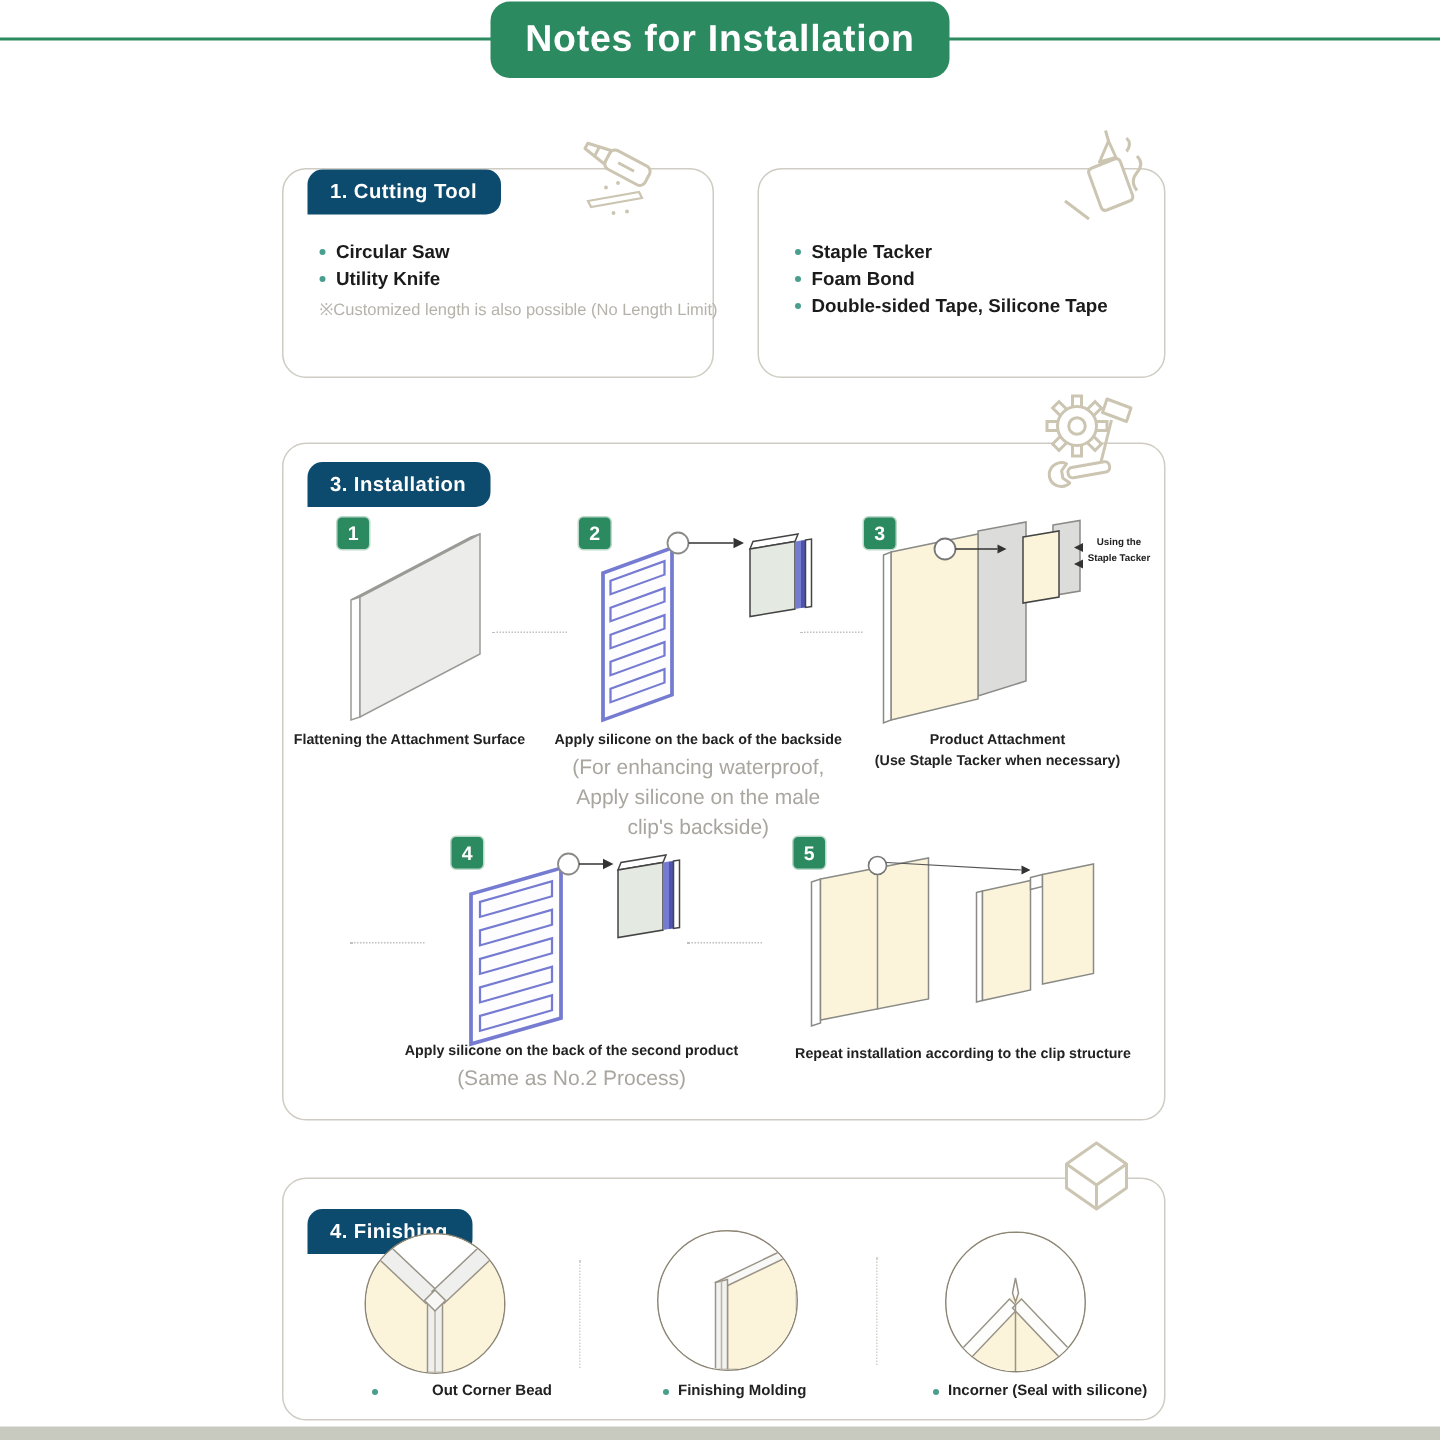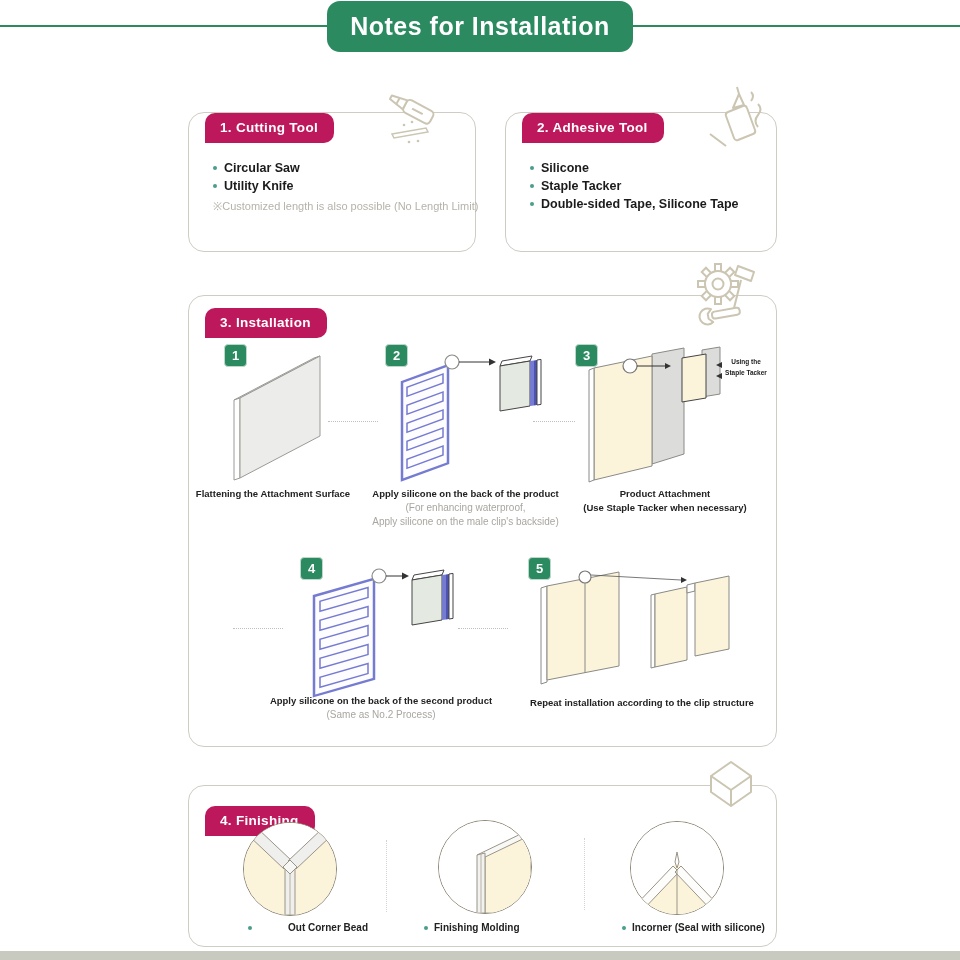--- a/index.html
+++ b/index.html
@@ -14,37 +14,37 @@
     background:#2c8a60; border-radius:13px; display:flex; align-items:center; justify-content:center;
     color:#fff; font-size:25px; font-weight:bold; letter-spacing:.5px;
   }
   
   .box { position:absolute; background:#fff; border:1.5px solid #cfccc3; border-radius:16px; }
   .box1 { left:188px; top:112px; width:286px; height:138px; }
   .box2 { left:505px; top:112px; width:270px; height:138px; }
   .box3 { left:188px; top:295px; width:587px; height:450px; }
   .box4 { left:188px; top:785px; width:587px; height:160px; }
   .sec-label {
-    position:absolute; background:#be185d; color:#fff; font-weight:bold; font-size:13.5px;
+    position:absolute; background:#0c4a6e; color:#fff; font-weight:bold; font-size:13.5px;
     padding:7px 16px 8px 15px; border-radius:10px 10px 10px 0; letter-spacing:.3px;
   }
   
   .tool-list { position:absolute; }
   .tool-row { display:flex; align-items:center; gap:7px; height:18px; font-size:12.5px; font-weight:bold; color:#1b1b1b; }
   .bullet { width:4px; height:4px; border-radius:50%; background:#4a9e8e; flex:0 0 auto; }
   .note { position:absolute; font-size:11px; color:#b5b2aa; }
   
   .step-badge {
     position:absolute; width:21px; height:21px; background:#2c8a60; border:1px solid #bcd9c9;
     color:#fff; font-size:13px; font-weight:bold; display:flex; align-items:center; justify-content:center;
     border-radius:4px;
   }
   .diagram { position:absolute; }
   .caption { position:absolute; font-size:9.5px; font-weight:bold; color:#222; text-align:center; line-height:1.45; }
-  .subcaption { font-size:10px; color:#a9a6a0; font-weight:normal; line-height:1.45; }
+  .subcaption { font-size:14px; color:#a9a6a0; font-weight:normal; line-height:1.45; }
   .annotation { position:absolute; font-size:6.5px; font-weight:bold; color:#222; text-align:center; line-height:1.7; }
   .dots-h { position:absolute; height:0; border-top:1.5px dotted #bfbfbf; }
   .dots-v { position:absolute; width:0; border-left:1.5px dotted #d4d2ca; }
   
   .fin-circle {
     position:absolute; width:92px; height:92px; border-radius:50%;
     border:1px solid #8d8675; overflow:hidden; background:#fff;
   }
   .fin-label { position:absolute; display:flex; align-items:center; gap:6px; font-size:10px; font-weight:bold; color:#222; }
   .band-bottom { position:absolute; left:0; top:951px; width:960px; height:9px; background:#c8cabf; }
@@ -79,39 +79,38 @@
       <span>Circular Saw</span>
     </div>
     <div class="tool-row">
       <span class="bullet"></span>
       <span>Utility Knife</span>
     </div>
   </div>
   <div class="note" style="left:213px; top:198px;">※Customized length is also possible (No Length Limit)</div>
 
   <div class="box box2"></div>
-  <div class="sec-label" style="left:522px; top:113px;">2. Adhesive Tool</div>
   <svg class="icon" style="left:698px; top:84px;" width="72" height="68" viewBox="0 0 72 68">
     <g stroke="#cbc5b2" stroke-width="2" fill="#fff" stroke-linejoin="round">
       <path d="M30,28 l15,-6 q3,-1 4,2 l8,22 q1,3 -2,4 l-15,6 q-3,1 -4,-2 l-8,-22 q-1,-3 2,-4 z"></path>
       <polygon points="35,24 41,10 46,21"></polygon>
       <line x1="41" y1="10" x2="39" y2="3"></line>
       <path d="M60,20 q5,5 0,11 q-5,6 0,12" fill="none"></path>
       <path d="M53,8 q4,4 0,9" fill="none"></path>
       <line x1="12" y1="50" x2="28" y2="62"></line>
     </g>
   </svg>
   <div class="tool-list" style="left:530px; top:159px;">
     <div class="tool-row">
       <span class="bullet"></span>
-      <span>Silicone</span>
-    </div>
-    <div class="tool-row">
-      <span class="bullet"></span>
       <span>Staple Tacker</span>
+    </div>
+    <div class="tool-row">
+      <span class="bullet"></span>
+      <span>Foam Bond</span>
     </div>
     <div class="tool-row">
       <span class="bullet"></span>
       <span>Double-sided Tape, Silicone Tape</span>
     </div>
   </div>
 
   <div class="box box3"></div>
   <div class="sec-label" style="left:205px; top:296px;margin-top:12px;">3. Installation</div>
   <svg class="icon" style="left:690px; top:258px;" width="76" height="72" viewBox="0 0 76 72">
@@ -162,21 +161,21 @@
     <polygon points="101,10.5 108,14 101,17.5" fill="#333"></polygon>
     <g transform="translate(110,6)" stroke="#444" stroke-width="1">
       <polygon points="2,12 32,7 34,2 4,7" fill="#ffffff"></polygon>
       <polygon points="2,12 32,7 32,52 2,57" fill="#e4eae2"></polygon>
       <polygon points="32,7 36,6.4 36,51.4 32,52" fill="#767bd2" stroke="none"></polygon>
       <polygon points="36,6.4 39,6 39,51 36,51.4" fill="#4d53ae" stroke="none"></polygon>
       <polygon points="39,6 43,5.4 43,50.4 39,51" fill="#ffffff"></polygon>
     </g>
   </svg>
   <div class="caption" style="left:368px; top:487px; width:195px;">
-    <div>Apply silicone on the back of the product</div>
+    <div>Apply silicone on the back of the backside</div>
     <div class="subcaption">(For enhancing waterproof,</div>
     <div class="subcaption">Apply silicone on the male clip's backside)</div>
   </div>
 
   <div class="dots-h" style="left:533px; top:421px; width:42px;"></div>
 
   <div class="step-badge" style="left:575px; top:344px;">3</div>
   <svg class="diagram" style="left:580px; top:342px;" width="145" height="145" viewBox="0 0 145 145">
     <polygon points="72,12 104,6 104,112 72,122" fill="#dcdcda" stroke="#8a8a86" stroke-width="1"></polygon>
     <polygon points="14,26 72,14 72,124 14,138" fill="#fbf4da" stroke="#8a8a86" stroke-width="1"></polygon>
@@ -284,21 +283,21 @@
     </svg>
   </div>
 
   <div class="dots-v" style="left:386px; top:840px; height:72px;"></div>
   <div class="dots-v" style="left:584px; top:838px; height:72px;"></div>
 
   <div class="fin-label" style="left:248px; top:922px;gap:36px;">
     <span class="bullet"></span>
     <span>Out Corner Bead</span>
   </div>
-  <div class="fin-label" style="left:424px; top:922px;align-items:center;">
+  <div class="fin-label" style="left:442px; top:922px;align-items:center;">
     <span class="bullet"></span>
     <span>Finishing Molding</span>
   </div>
   <div class="fin-label" style="left:622px; top:922px;">
     <span class="bullet"></span>
     <span>Incorner (Seal with silicone)</span>
   </div>
 
   <div class="band-bottom"></div>
 </div>

